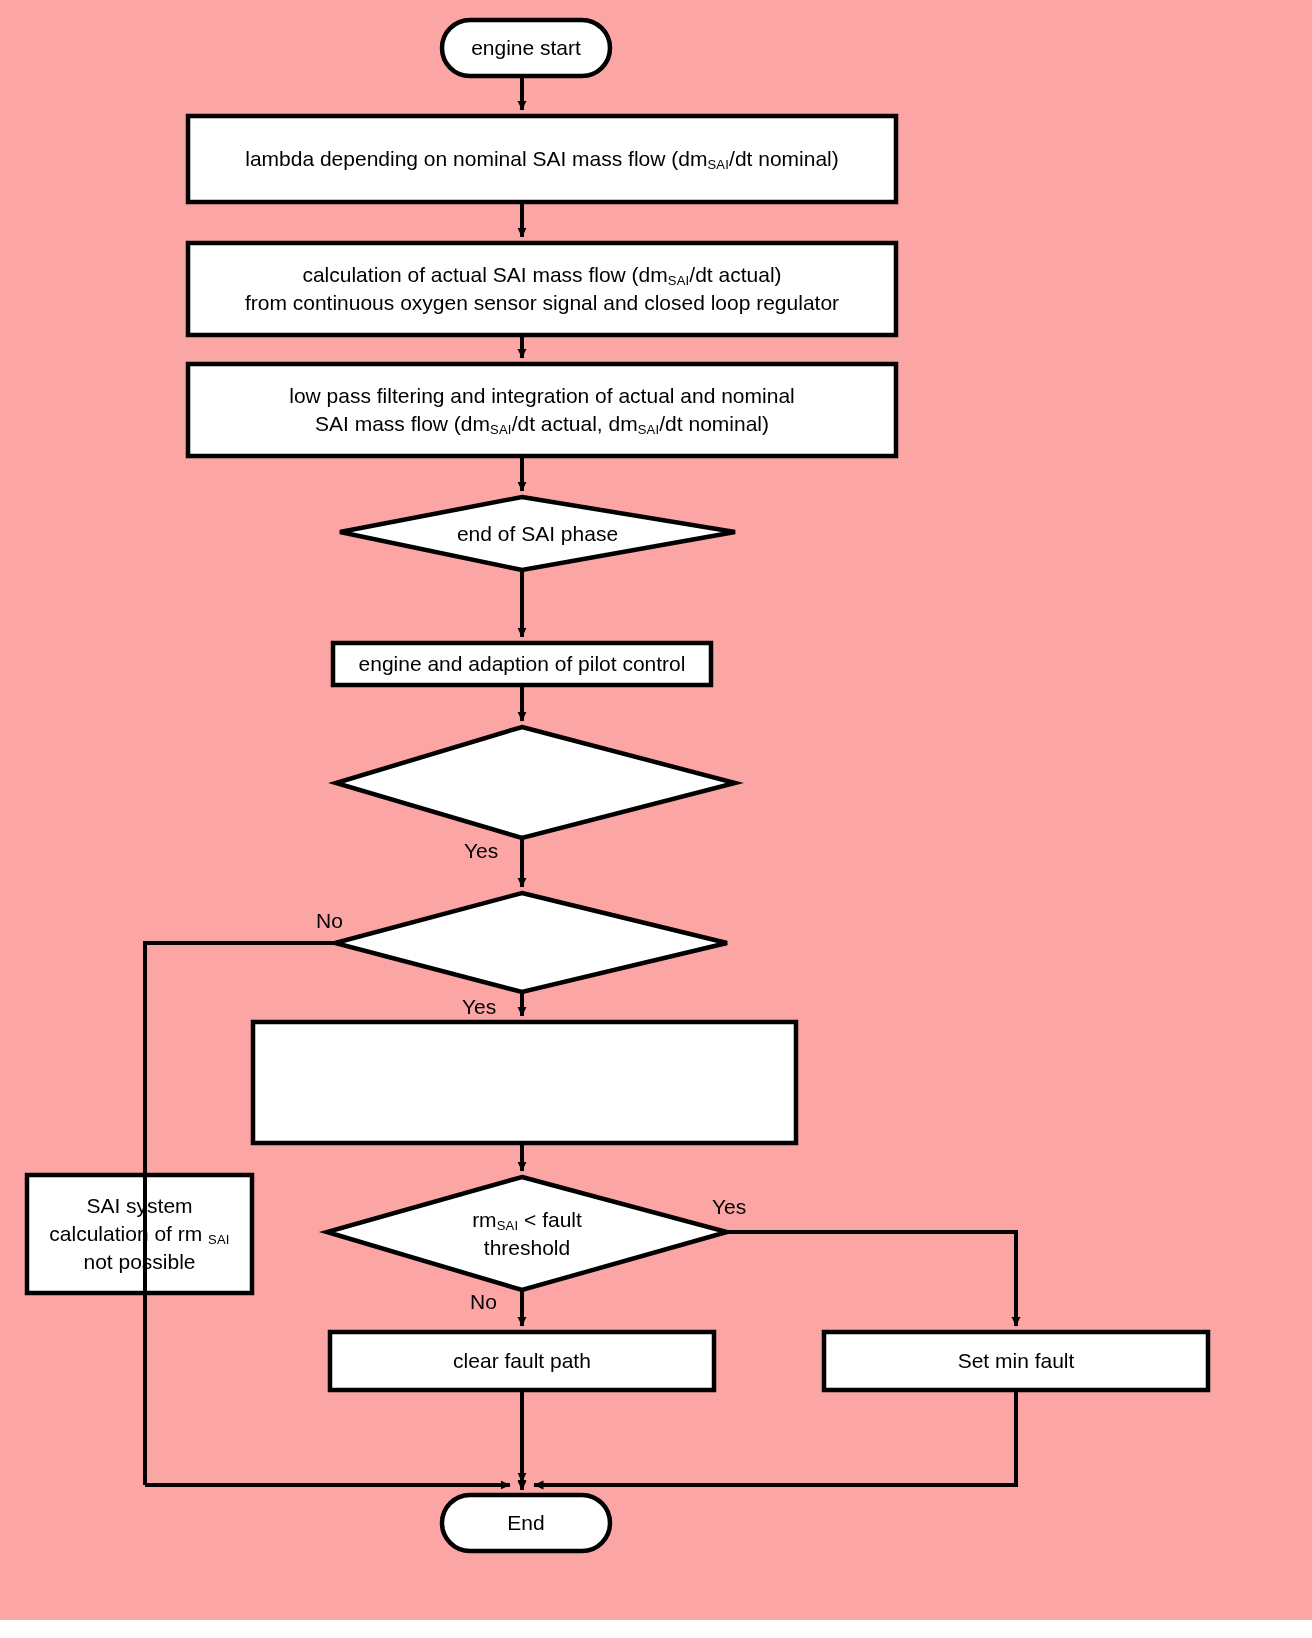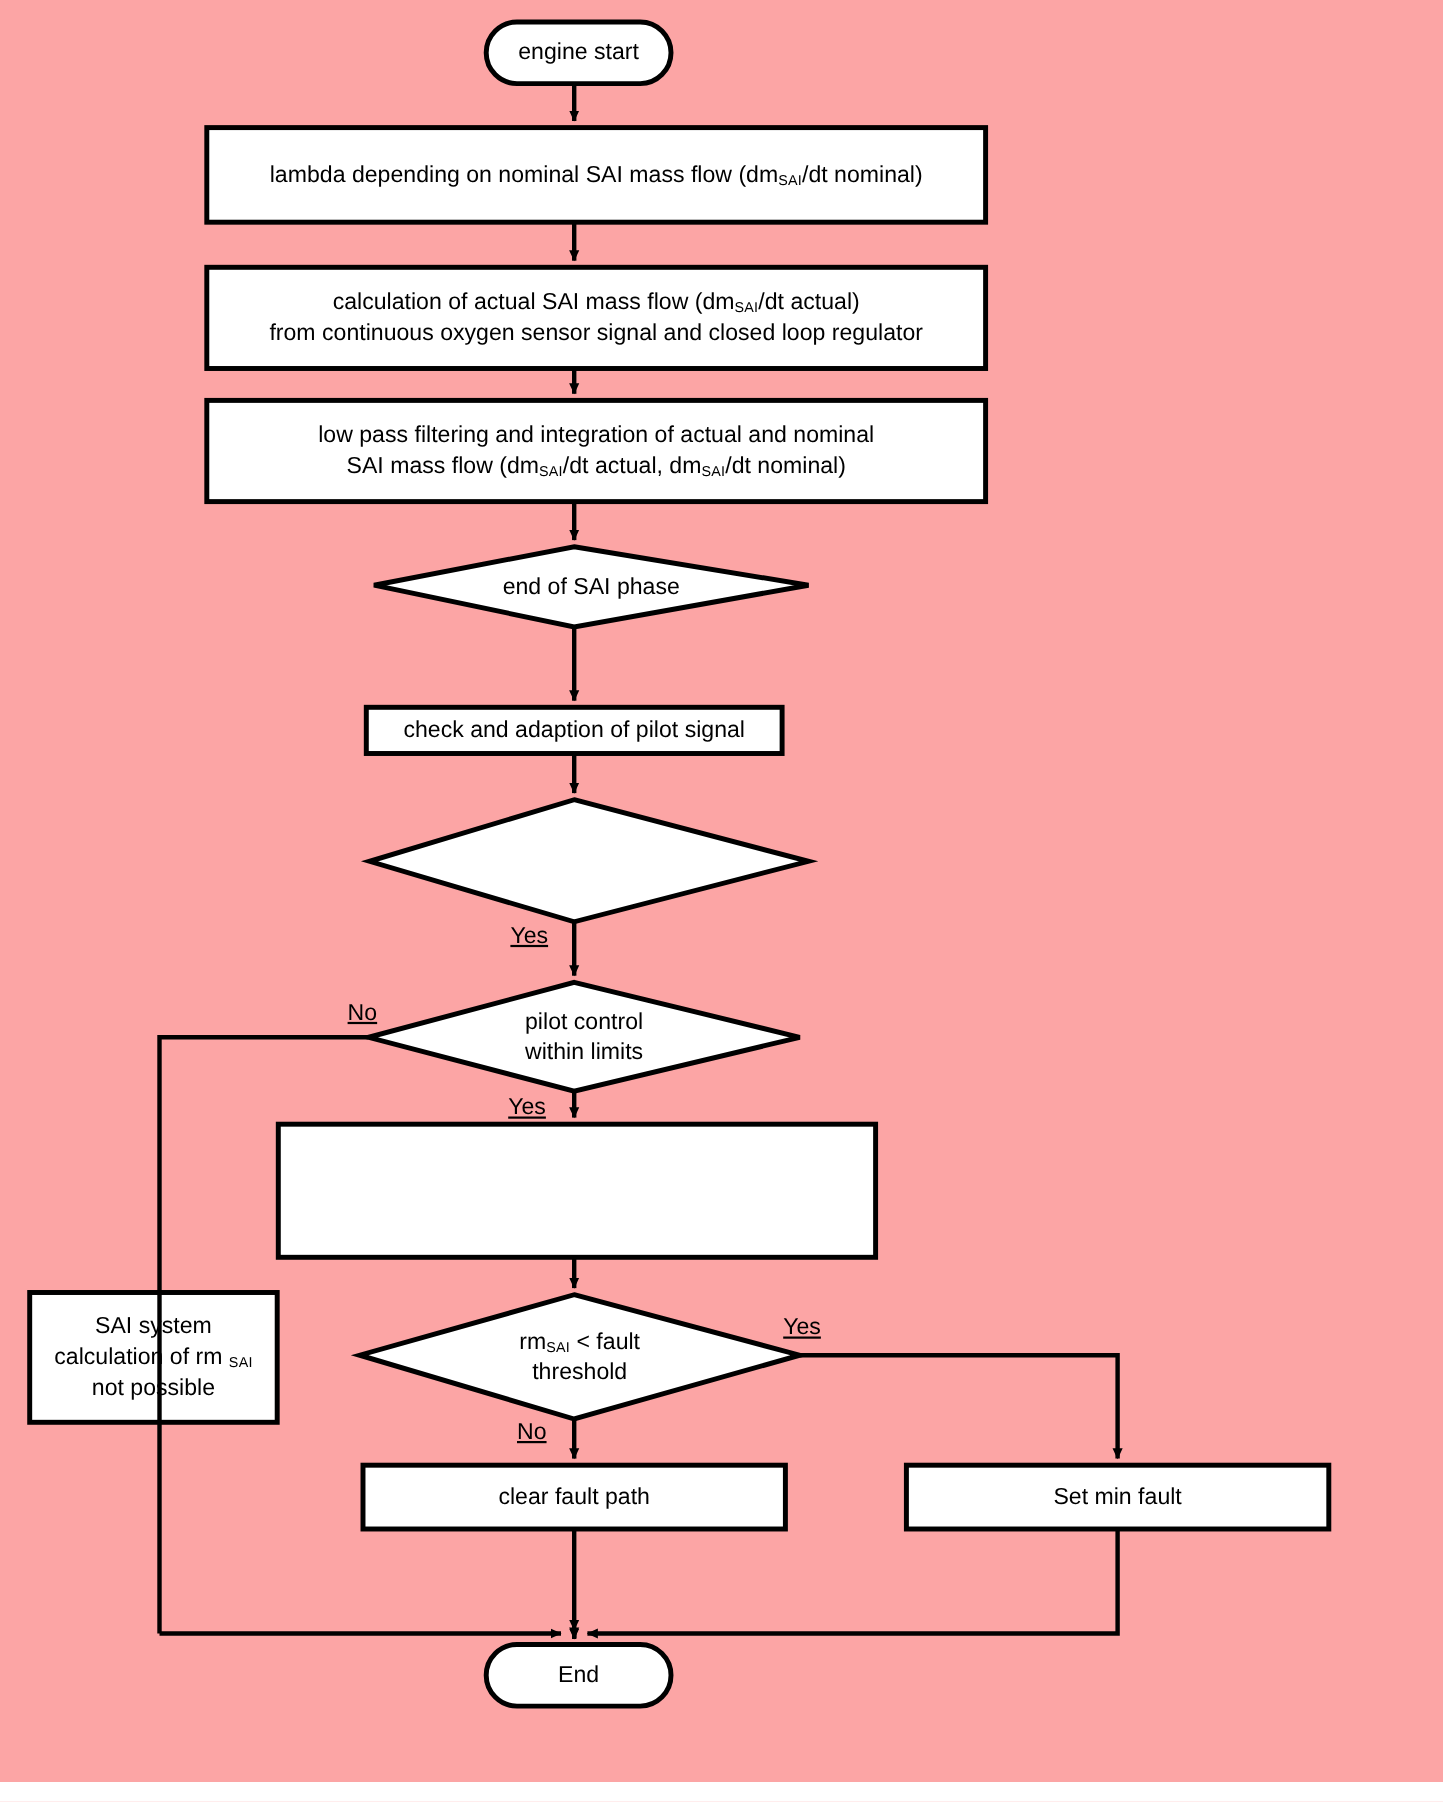--- a/index.html
+++ b/index.html
@@ -41,21 +41,20 @@
     vertical-align: -0.22em;
     letter-spacing: 0.2px;
   }
   .edge-label {
     position: absolute;
     color: #000000;
     font-size: 21px;
     line-height: 1;
     pointer-events: none;
     white-space: nowrap;
-    text-decoration: underline;
   }
 </style>
 </head>
 <body>
 
 <div id="canvas">
 
   <svg id="flow-svg" viewBox="0 0 1312 1638" xmlns="http://www.w3.org/2000/svg">
     <defs>
       <marker id="arrow" markerWidth="12" markerHeight="12" refX="9.5" refY="5" orient="auto" markerUnits="userSpaceOnUse">
@@ -150,28 +149,24 @@
   <div class="node-label" style="left:188px; top:364px; width:708px; height:92px;">
     <span class="ln">low pass filtering and integration of actual and nominal</span>
     <span class="ln"><span>SAI mass flow (dm</span><sub>SAI</sub><span>/dt actual, dm</span><sub>SAI</sub><span>/dt nominal)</span></span>
   </div>
 
   <div class="node-label" style="left:340px; top:497px; width:395px; height:73px;text-align:center;">
     <span class="ln">end of SAI phase</span>
   </div>
 
   <div class="node-label" style="left:333px; top:643px; width:378px; height:42px;">
-    <span class="ln">check and adaption of pilot signal</span>
-  </div>
-
-
-  <div class="node-label" style="left:335px; top:893px; width:392px; height:99px;">
-    <span class="ln">pilot control</span>
-    <span class="ln">within limits</span>
-  </div>
+    <span class="ln">engine and adaption of pilot control</span>
+  </div>
+
+
 
 
   <div class="node-label" style="left:27px; top:1175px; width:225px; height:118px;">
     <span class="ln">SAI system</span>
     <span class="ln"><span>calculation of rm </span><sub>SAI</sub></span>
     <span class="ln">not possible</span>
   </div>
 
   <div class="node-label" style="left:327px; top:1177px; width:400px; height:113px;">
     <span class="ln"><span>rm</span><sub>SAI</sub><span> &lt; fault</span></span>

